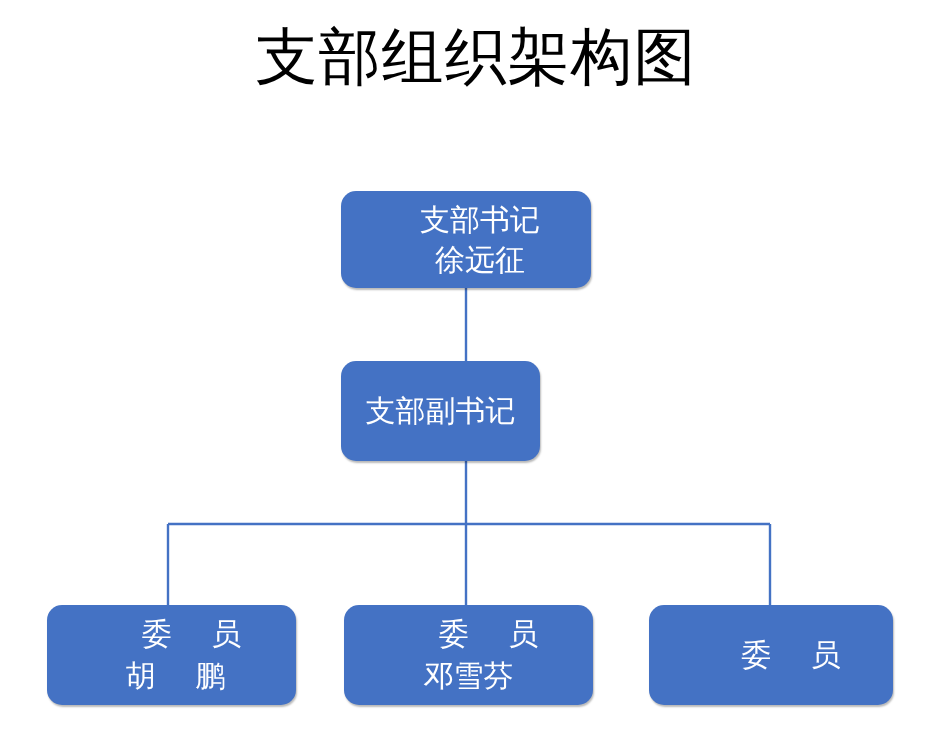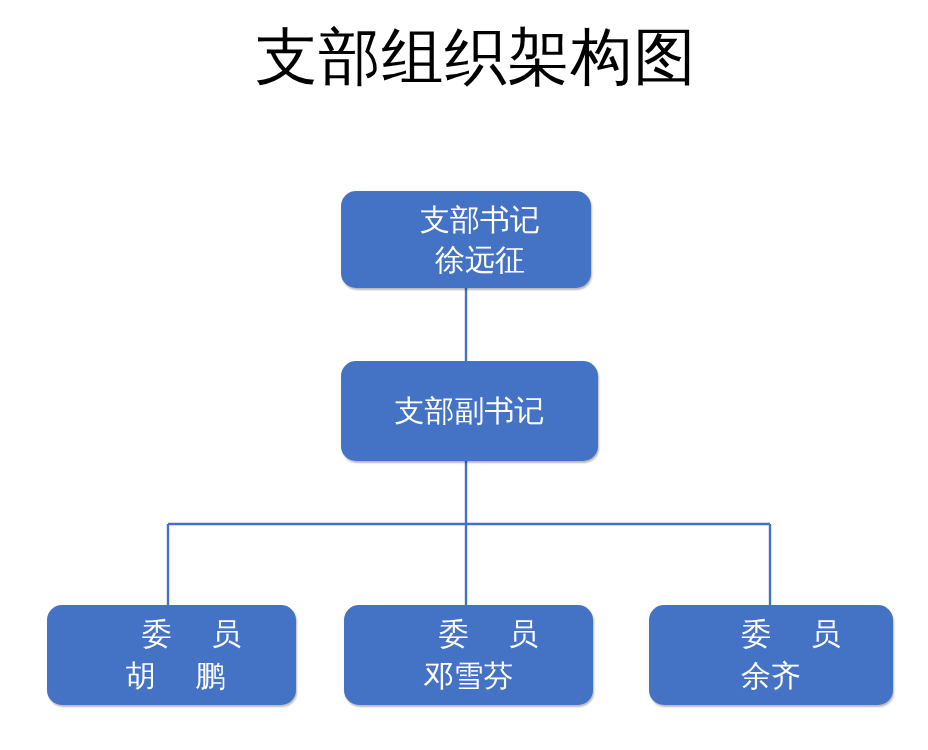--- a/index.html
+++ b/index.html
@@ -91,21 +91,21 @@
     line-height: 42px;
   }
   .node-member.spaced-name .line-2 {
     letter-spacing: 16px;
     text-indent: 16px;
     padding-left: 8px;
   }
 
   
   #node-secretary      { left: 341px; top: 191px; width: 250px; height: 97px; padding-left: 28px; }
-  #node-deputy         { left: 341px; top: 361px; width: 257px; height: 100px; }
+  #node-deputy         { left: 341px; top: 361px; width: 199px; height: 100px; }
   #node-member-1       { left: 47px;  top: 605px; width: 249px; height: 100px; }
   #node-member-2       { left: 344px; top: 605px; width: 249px; height: 100px; }
   #node-member-3       { left: 649px; top: 605px; width: 244px; height: 100px; }
 </style>
 </head>
 <body>
 
 <div id="chart-canvas">
 
   <div id="page-title">支部组织架构图</div>
@@ -139,16 +139,15 @@
     <span class="line-2">胡 鹏</span>
   </div>
 
   <div class="node node-member" id="node-member-2">
     <span class="line-1">委 员</span>
     <span class="line-2">邓雪芬</span>
   </div>
 
   <div class="node node-member" id="node-member-3">
     <span class="line-1">委 员</span>
-    <span class="line-2">余齐</span>
   </div>
 
 </div>
 
 </body></html>

